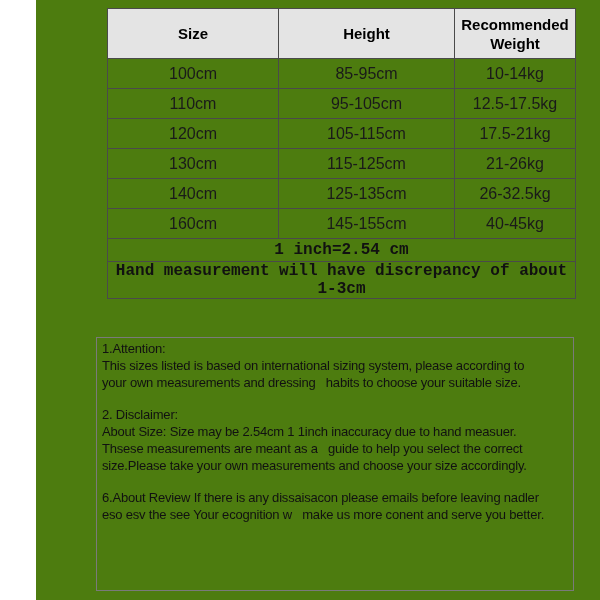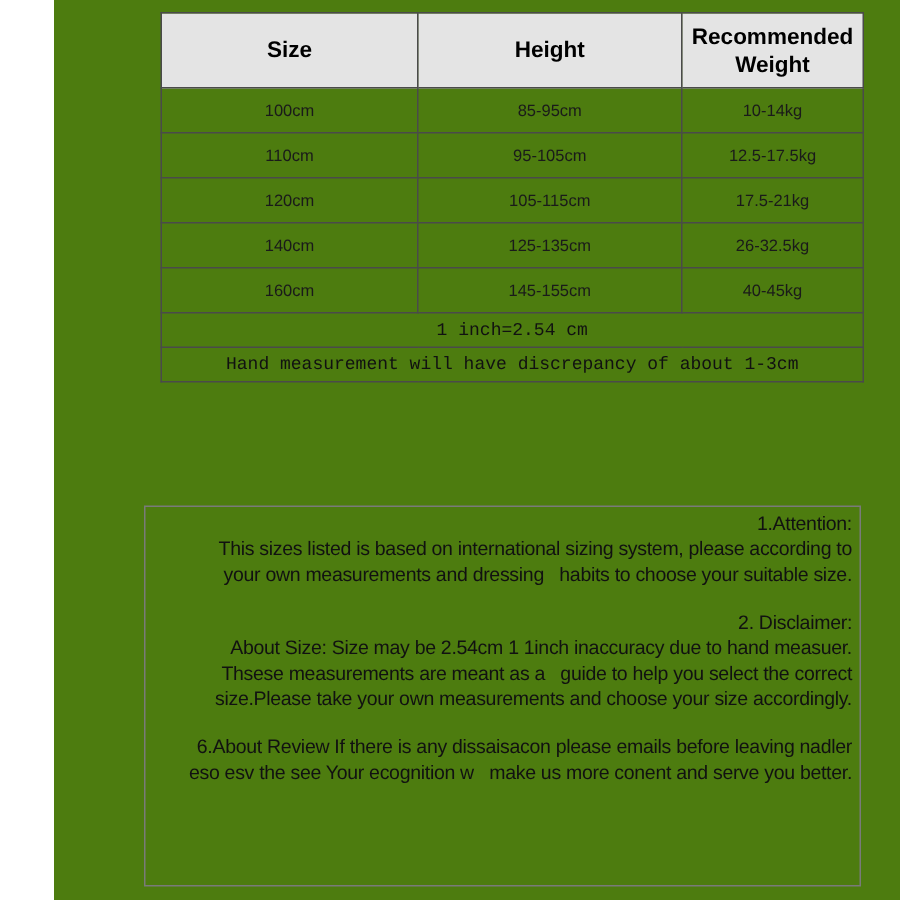--- a/index.html
+++ b/index.html
@@ -37,47 +37,46 @@
   table.size-table th {
     height: 49px;
     background: #e4e4e4;
     font-size: 15px;
     font-weight: bold;
     line-height: 19px;
     color: #000000;
   }
   table.size-table td.data-cell {
     height: 29px;
-    font-size: 11px;
+    font-size: 16px;
     font-weight: normal;
     color: #1a1a1a;
   }
   table.size-table td.footnote-cell {
     height: 22px;
     font-family: "Liberation Mono", monospace;
-    font-size: 12px;
-    font-weight: normal;
+    font-size: 16px;
+    font-weight: bold;
     color: #111111;
   }
 
   
   .notes-panel {
     position: absolute;
     left: 60px;
     top: 337px;
     width: 478px;
     height: 254px;
     border: 1px solid #7a7a7a;
     box-sizing: border-box;
     padding: 2px 5px;
     font-size: 13px;
     letter-spacing: -0.2px;
     line-height: 17px;
     color: #111111;
-    text-align: right;
   }
   .note-section {
     white-space: pre-wrap;
     margin: 0;
   }
   .note-section + .note-section {
     margin-top: 15px;
   }
 </style>
 </head>
@@ -108,20 +107,25 @@
         <td class="data-cell">110cm</td>
         <td class="data-cell">95-105cm</td>
         <td class="data-cell">12.5-17.5kg</td>
       </tr>
       <tr>
         <td class="data-cell">120cm</td>
         <td class="data-cell">105-115cm</td>
         <td class="data-cell">17.5-21kg</td>
       </tr>
       <tr>
+        <td class="data-cell">130cm</td>
+        <td class="data-cell">115-125cm</td>
+        <td class="data-cell">21-26kg</td>
+      </tr>
+      <tr>
         <td class="data-cell">140cm</td>
         <td class="data-cell">125-135cm</td>
         <td class="data-cell">26-32.5kg</td>
       </tr>
       <tr>
         <td class="data-cell">160cm</td>
         <td class="data-cell">145-155cm</td>
         <td class="data-cell">40-45kg</td>
       </tr>
       <tr>

